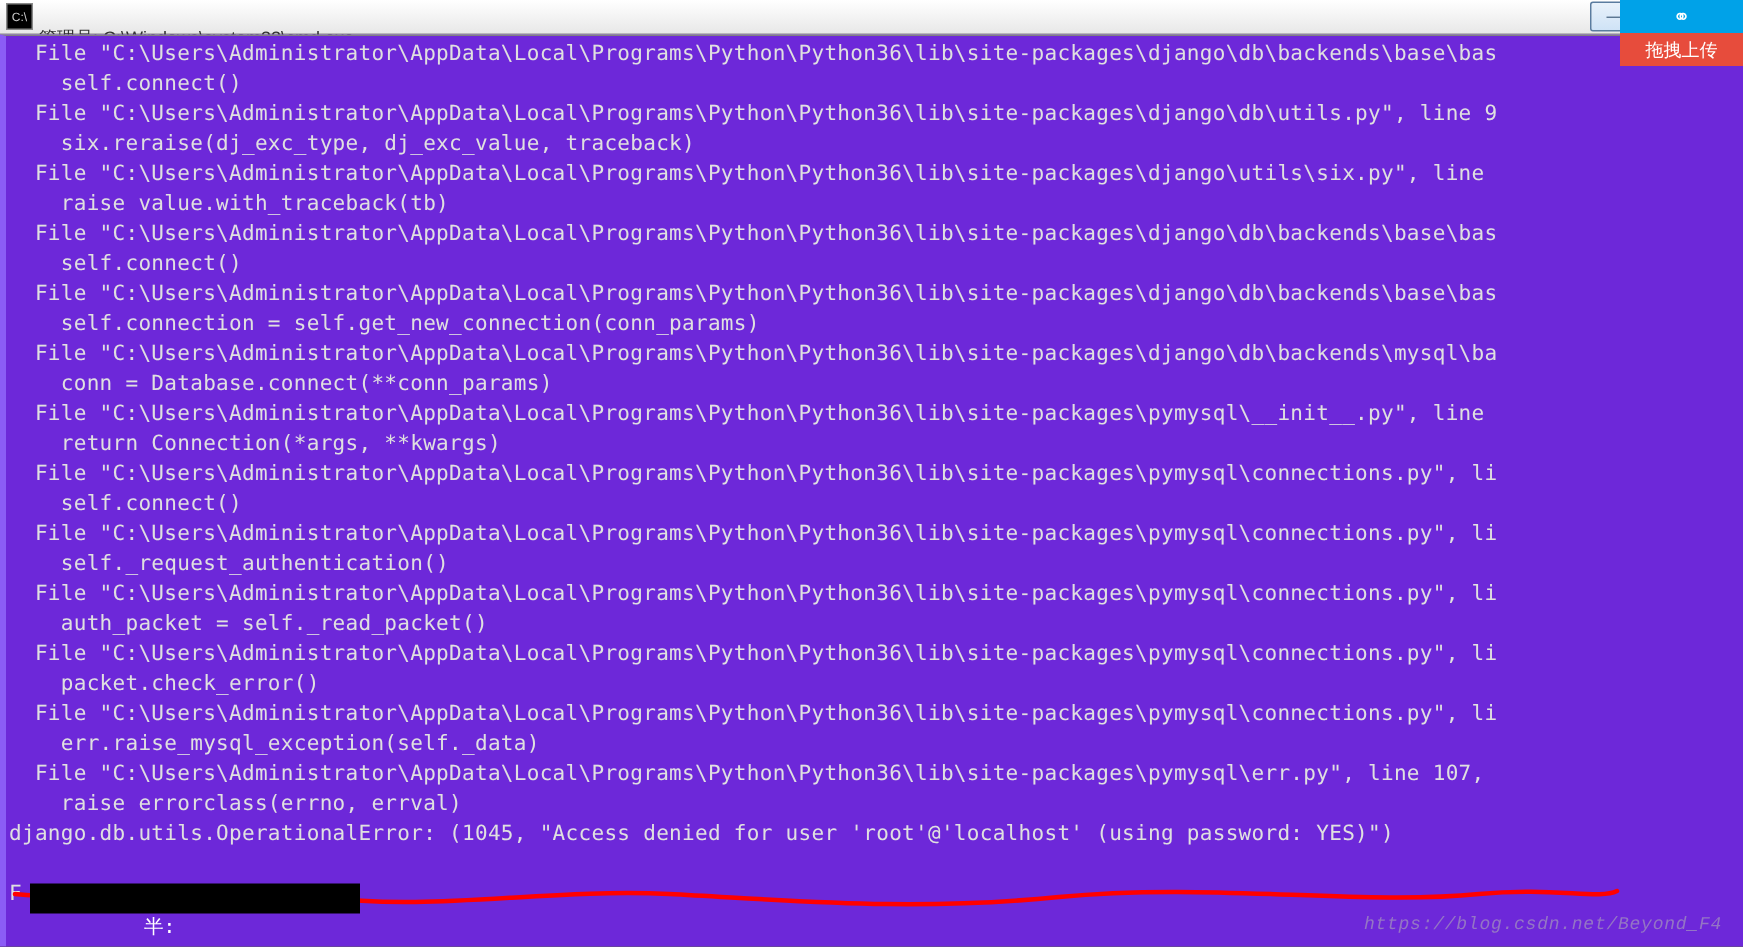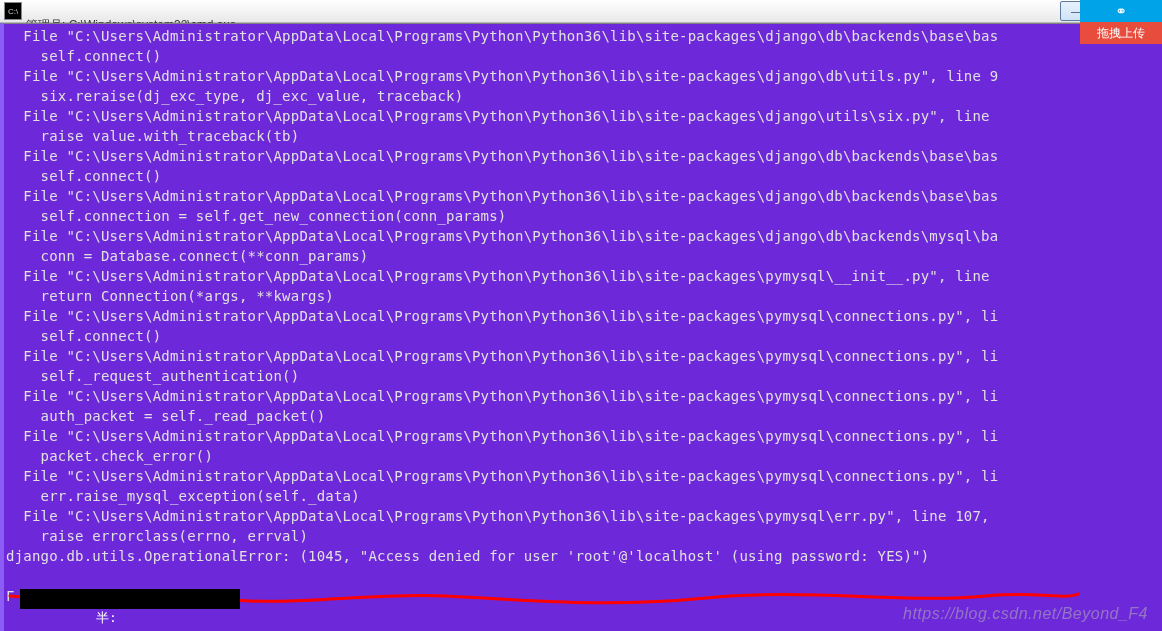--- a/index.html
+++ b/index.html
@@ -138,22 +138,22 @@
     top: 552px;
     width: 1160px;
     height: 40px;
     pointer-events:none;
   }
   .watermark {
     position:absolute;
     right: 12px;
     bottom: 6px;
     color: rgba(180,180,180,0.55);
-    font-family: Liberation Sans, sans-serif;
-    font-size: 16px;
+    font-family: Liberation Mono, monospace;
+    font-size: 12px;
     font-style: italic;
     letter-spacing: 0.5px;
     pointer-events:none;
   }
   .ime-hint {
     position:absolute;
     left: 90px;
     bottom: 2px;
     color:#fff;
     font-size:13px;

